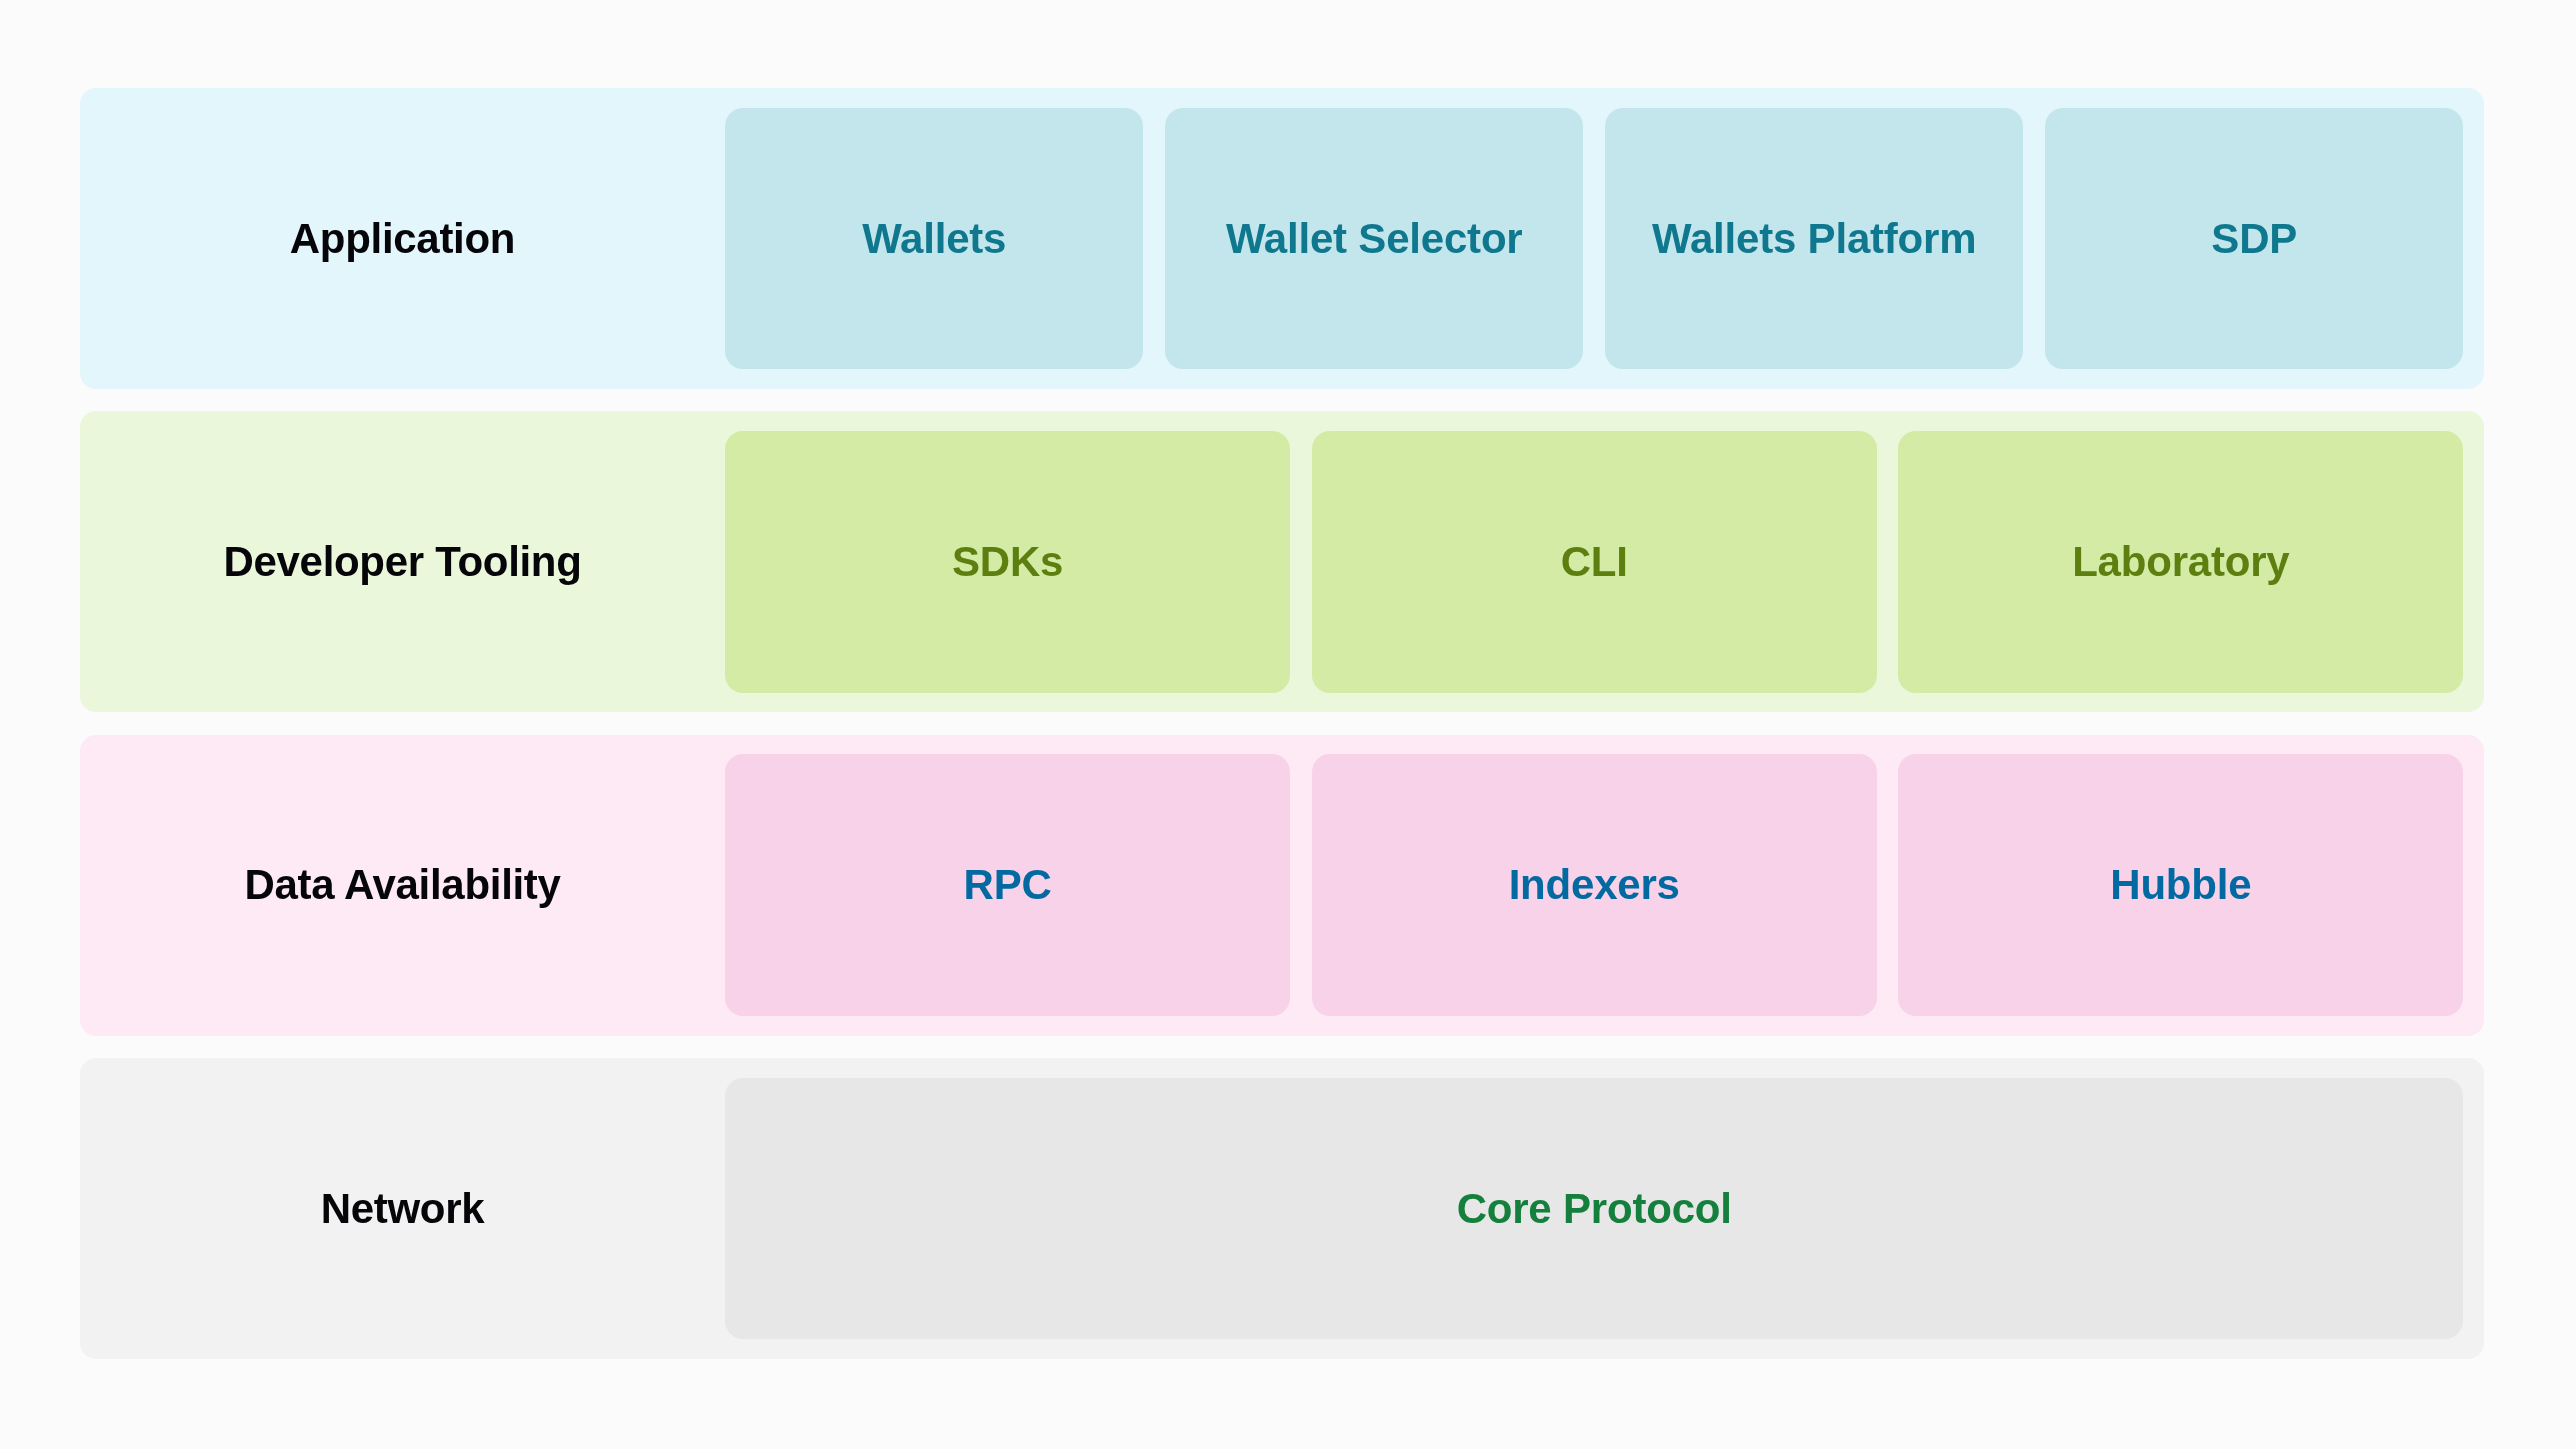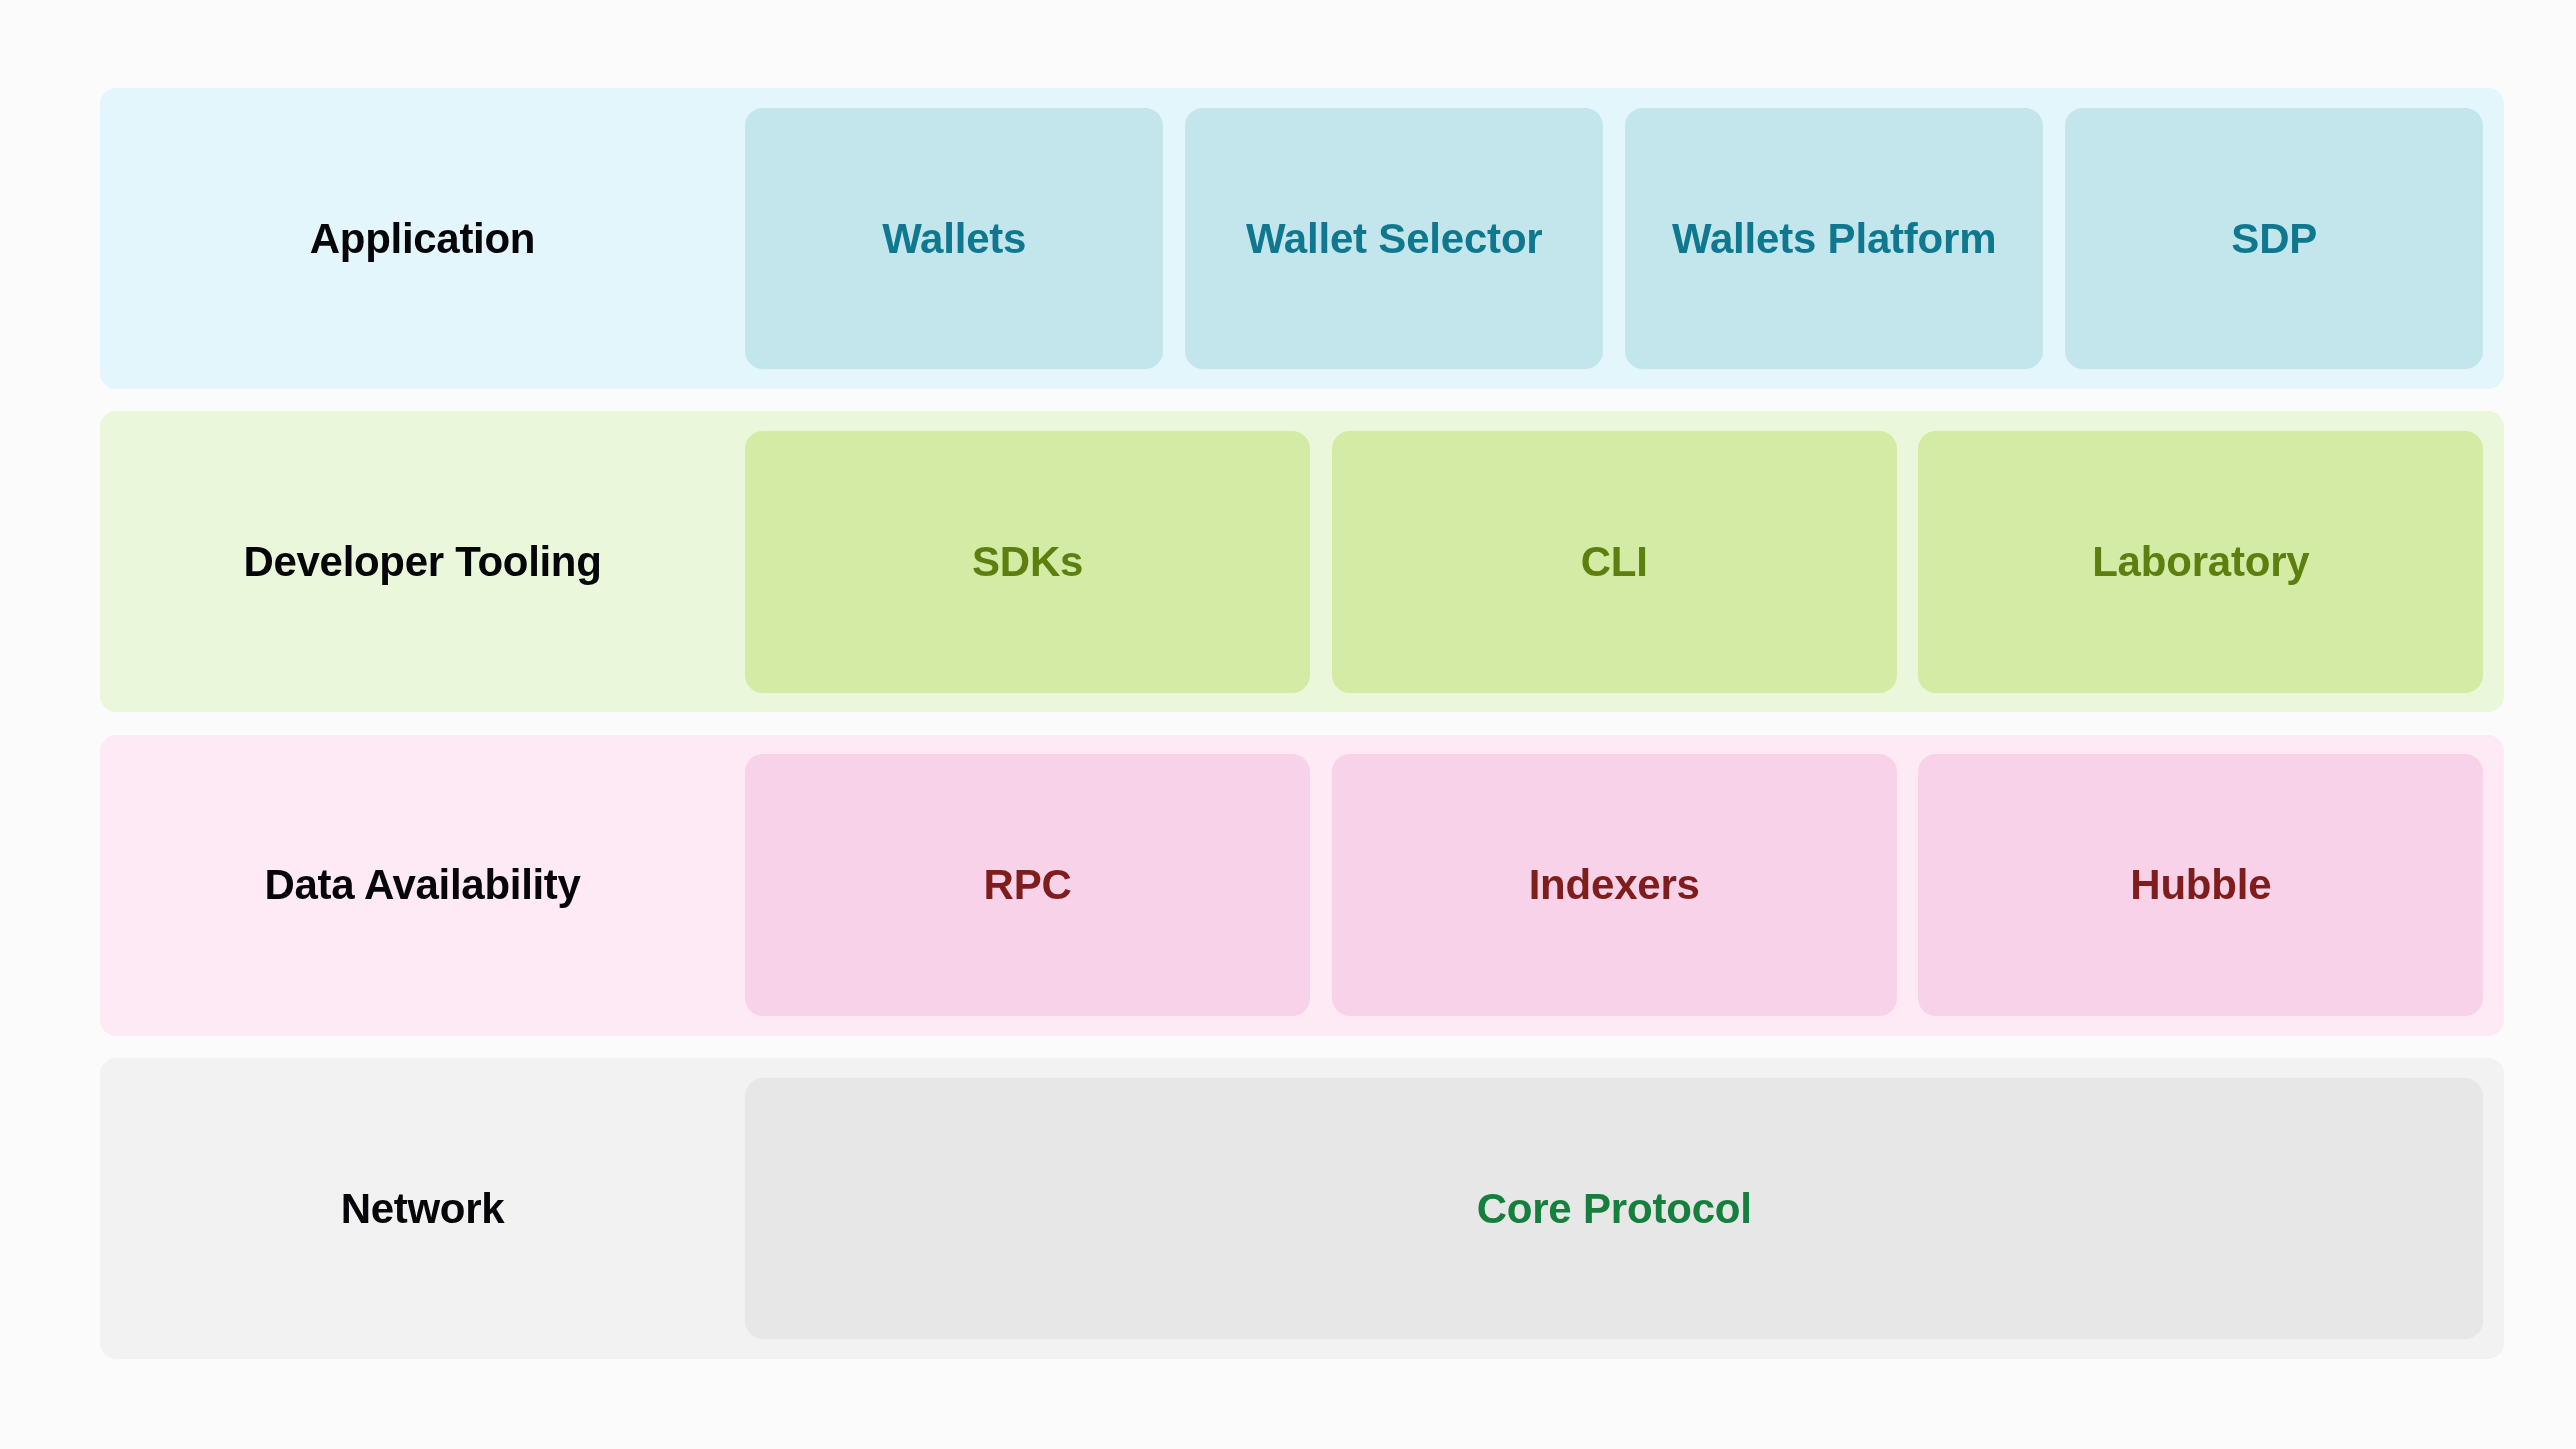--- a/index.html
+++ b/index.html
@@ -10,21 +10,21 @@
     width: 2576px;
     height: 1449px;
     background: #fbfbfc;
     font-family: "Liberation Sans", sans-serif;
     -webkit-font-smoothing: antialiased;
     overflow: hidden;
   }
 
   #stack {
     position: absolute;
-    left: 100px;
+    left: 80px;
     top: 88px;
     width: 2404px;
     display: flex;
     flex-direction: column;
     gap: 22.4px;
   }
 
   .layer-row {
     display: flex;
     align-items: stretch;
@@ -81,21 +81,21 @@
   .row-application .chip-label { color: #10788e; }
 
   
   .row-developer-tooling       { background: #eaf7da; }
   .row-developer-tooling .chip { background: #d3eba4; }
   .row-developer-tooling .chip-label { color: #5c7f10; }
 
   
   .row-data-availability       { background: #fdeaf4; }
   .row-data-availability .chip { background: #f8d2e8; }
-  .row-data-availability .chip-label { color: #7f1d1d; }
+  .row-data-availability .chip-label { color: #0369a1; }
 
   
   .row-network       { background: #f2f2f2; }
   .row-network .chip { background: #e7e7e7; }
   .row-network .chip-label { color: #15803d; font-weight: 700; }
 </style>
 </head>
 <body>
 
 <div id="stack">

